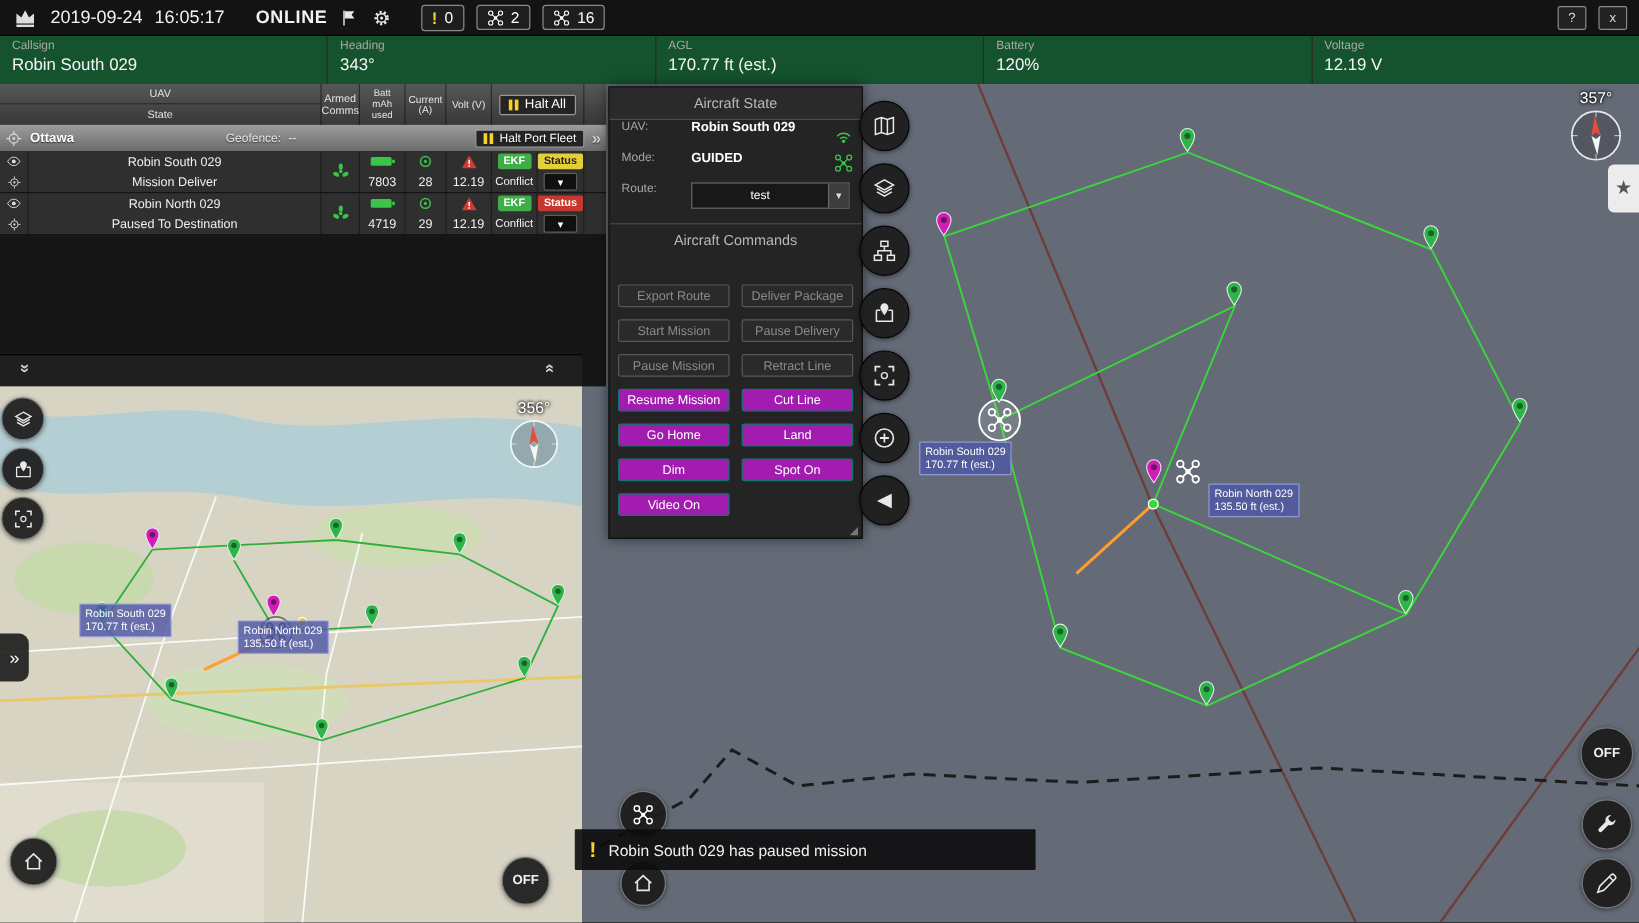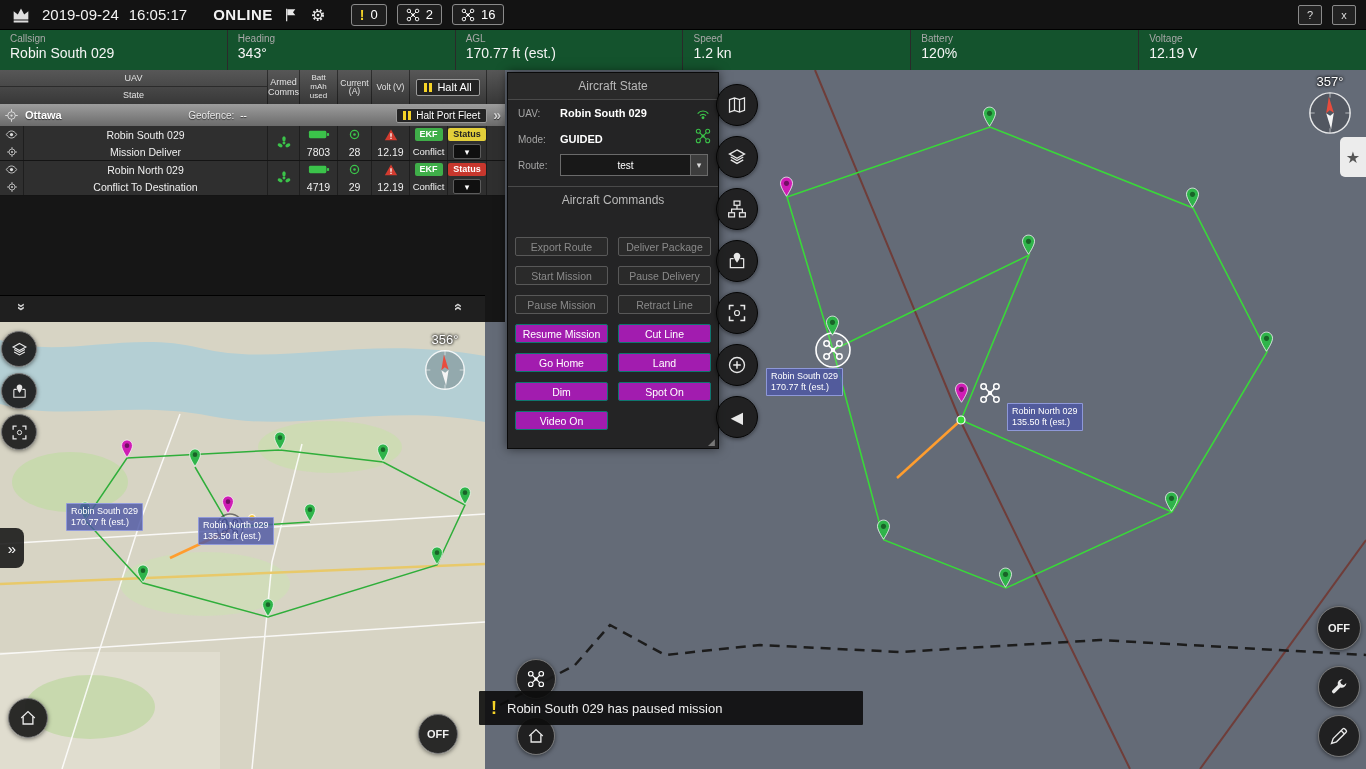--- a/index.html
+++ b/index.html
@@ -73,21 +73,21 @@
   .compass-box .deg{font-size:13px;color:#fff;text-shadow:0 0 3px #000,0 0 3px #000;display:block;margin-bottom:1px;}
 
   .uav-label{position:absolute;background:rgba(78,88,165,.82);border:1px solid rgba(150,158,224,.9);
              color:#fff;font-size:9px;line-height:11px;padding:2px 4px;border-radius:1px;white-space:nowrap;}
 
   
   .panel{position:absolute;left:507px;top:72px;width:212px;height:377px;background:rgba(33,33,33,.96);
          border:1px solid #0a0a0a;box-shadow:0 0 10px rgba(0,0,0,.55);box-sizing:border-box;}
   .panel-title{height:26px;line-height:26px;text-align:center;color:#b8b8b8;font-size:12px;
                border-bottom:1px solid #4a4a4a;background:#2a2a2a;}
-  .p-row{display:flex;align-items:center;height:26px;padding:0 10px;gap:8px;}
+  .p-row{display:flex;align-items:flex-start;height:26px;padding:0 10px;gap:24px;}
   .p-row:first-of-type{margin-top:8px;}
   .p-label{font-size:10px;color:#a5a5a5;width:34px;}
   .p-value{font-size:11px;color:#fff;font-weight:bold;}
   .uav-icons{position:absolute;right:7px;top:32px;display:flex;flex-direction:column;gap:7px;align-items:center;}
   .select{flex:1;height:20px;background:#181818;border:1px solid #6a6a6a;color:#fff;font-size:10px;
           display:flex;align-items:center;position:relative;cursor:default;}
   .select .val{flex:1;text-align:center;}
   .sel-arrow{width:16px;height:100%;background:#3d3d3d;color:#ddd;font-size:9px;display:flex;
              align-items:center;justify-content:center;border-left:1px solid #6a6a6a;}
   .p-sep{border-top:1px solid #4a4a4a;margin:8px 0 0 0;}
@@ -279,24 +279,20 @@
     </div>
     <div class="tel-field">
       <span class="tel-label">Heading</span>
       <span class="tel-value">343°</span>
     </div>
     <div class="tel-field">
       <span class="tel-label">AGL</span>
       <span class="tel-value">170.77 ft (est.)</span>
     </div>
     <div class="tel-field">
-      <span class="tel-label">Speed</span>
-      <span class="tel-value">1.2 kn</span>
-    </div>
-    <div class="tel-field">
       <span class="tel-label">Battery</span>
       <span class="tel-value">120%</span>
     </div>
     <div class="tel-field" style="border-right:none">
       <span class="tel-label">Voltage</span>
       <span class="tel-value">12.19 V</span>
     </div>
   </div>
 
   <div class="right-map">
@@ -467,21 +463,21 @@
           <svg width="13" height="13">
             <use href="#i-eye"></use>
           </svg>
         </div>
       <div class="cell" style="grid-column:1;grid-row:2">
           <svg width="12" height="12">
             <use href="#i-locate"></use>
           </svg>
         </div>
       <div class="cell" style="grid-column:2;grid-row:1">Robin North 029</div>
-      <div class="cell" style="grid-column:2;grid-row:2">Conflict To Destination</div>
+      <div class="cell" style="grid-column:2;grid-row:2">Paused To Destination</div>
       <div class="cell" style="grid-column:3;grid-row:1 / span 2">
           <svg width="16" height="16">
             <use href="#i-rotor"></use>
           </svg>
         </div>
       <div class="cell" style="grid-column:4;grid-row:1">
           <svg width="22" height="11">
             <use href="#i-batt"></use>
           </svg>
         </div>

